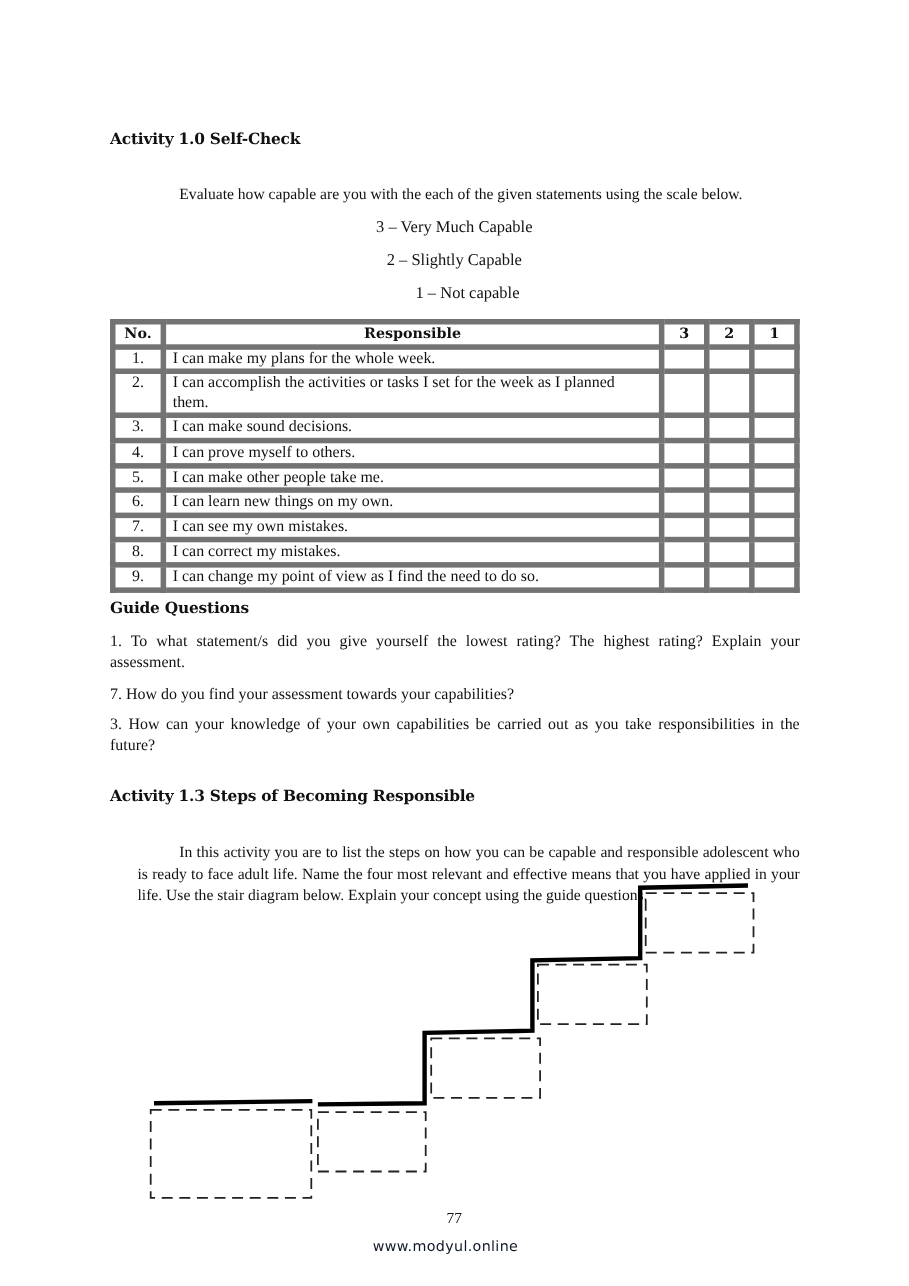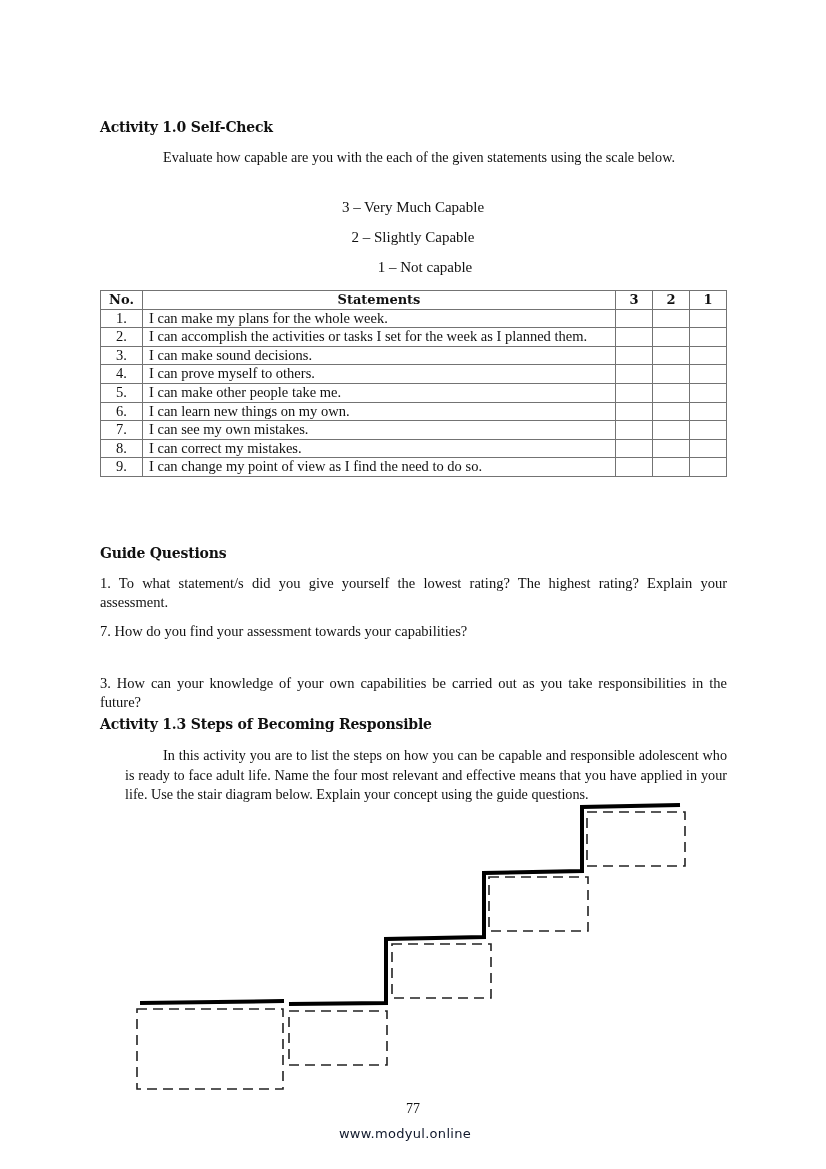--- a/index.html
+++ b/index.html
@@ -1,24 +1,24 @@
 <!DOCTYPE html>
 <html><head>
 <meta charset="utf-8">
 <style>
   html, body { margin: 0; padding: 0; background: #ffffff; }
   body { width: 826px; height: 1169px; position: relative; overflow: hidden;
          font-family: "DejaVu Serif", "Liberation Serif", serif; color: #111; }
   .abs { position: absolute; }
   .h { font-weight: bold; font-size: 14px; font-family: "DejaVu Serif", serif; letter-spacing: -0.2px; }
-  .p { font-size: 14.2px; line-height: 19.5px; font-family: "Liberation Serif", "DejaVu Serif", serif; text-align: justify; }
+  .p { font-size: 14.2px; line-height: 19.5px; font-family: "Liberation Serif", "DejaVu Serif", serif; text-align: justify; margin-top: 20px; }
   .center { text-align: center; width: 826px; left: 0; font-family: "Liberation Serif", serif; font-size: 15px; }
   table.sc { position: absolute; left: 100px; top: 290px; width: 627px; border-collapse: collapse;
              font-family: "Liberation Serif", serif; font-size: 14.5px; }
-  table.sc th, table.sc td { border: 1px solid #737373; padding: 0 6px; line-height: 17.6px; vertical-align: top; }
+  table.sc th, table.sc td { border: 5px solid #737373; padding: 0 6px; line-height: 17.6px; vertical-align: top; }
   table.sc th { font-family: "DejaVu Serif", serif; font-size: 13px; font-weight: bold; height: 17px; }
   .c-no { width: 29px; text-align: center; }
   .c-rate { width: 24px; text-align: center; }
   .q { font-size: 14.5px; line-height: 19px; font-family: "Liberation Serif", serif; text-align: justify; width: 627px; left: 100px; }
   .footer-num { font-family: "Liberation Serif", serif; font-size: 14px; text-align:center; width: 826px; left:0; top: 1101px; }
   .footer-web { font-family: "DejaVu Sans", sans-serif; font-size: 13px; color: #0f172a; text-align:center; width: 810px; left:0; top: 1126px; letter-spacing: 0.3px;}
 </style>
 </head>
 <body>
 
@@ -26,21 +26,21 @@
 <div class="abs p" style="left:125px; top:148px; width:602px; text-indent:38px;">Evaluate how capable are you with the each of the given statements using the scale below.</div>
 
 <div class="abs center" style="top:199px;">3 – Very Much Capable</div>
 <div class="abs center" style="top:229px;">2 – Slightly Capable</div>
 <div class="abs center" style="top:259px;margin-left:12px;">1 – Not capable</div>
 
 <table class="sc">
   <thead>
     <tr>
       <th class="c-no">No.</th>
-      <th>Statements</th>
+      <th>Responsible</th>
       <th class="c-rate">3</th>
       <th class="c-rate">2</th>
       <th class="c-rate">1</th>
     </tr>
   </thead>
   <tbody>
     <tr>
       <td class="c-no">1.</td>
       <td>I can make my plans for the whole week.</td>
       <td></td>
@@ -102,21 +102,21 @@
       <td></td>
         <td></td>
         <td></td>
     </tr>
   </tbody>
 </table>
 
 <div class="abs h" style="left:100px; top:545px;">Guide Questions</div>
 <div class="abs q" style="top:574px;">1. To what statement/s did you give yourself the lowest rating? The highest rating? Explain your assessment.</div>
 <div class="abs q" style="top:622px;">7. How do you find your assessment towards your capabilities?</div>
-<div class="abs q" style="top:650px;margin-top:24px;">3. How can your knowledge of your own capabilities be carried out as you take responsibilities in the future?</div>
+<div class="abs q" style="top:650px;">3. How can your knowledge of your own capabilities be carried out as you take responsibilities in the future?</div>
 
 <div class="abs h" style="left:100px; top:716px;">Activity 1.3 Steps of Becoming Responsible</div>
 <div class="abs p" style="left:125px; top:746px; width:602px; text-indent:38px;">In this activity you are to list the steps on how you can be capable and responsible adolescent who is ready to face adult life. Name the four most relevant and effective means that you have applied in your life. Use the stair diagram below. Explain your concept using the guide questions.</div>
 
 <svg class="abs" style="left:0; top:0;" width="826" height="1169">
 
   <g stroke="#000" stroke-width="4" fill="none">
     <line x1="140" y1="1003" x2="284" y2="1001"></line>
     <polyline points="289,1004 386,1003 386,939 484,937 484,873 582,871 582,807 680,805"></polyline>
   </g>

